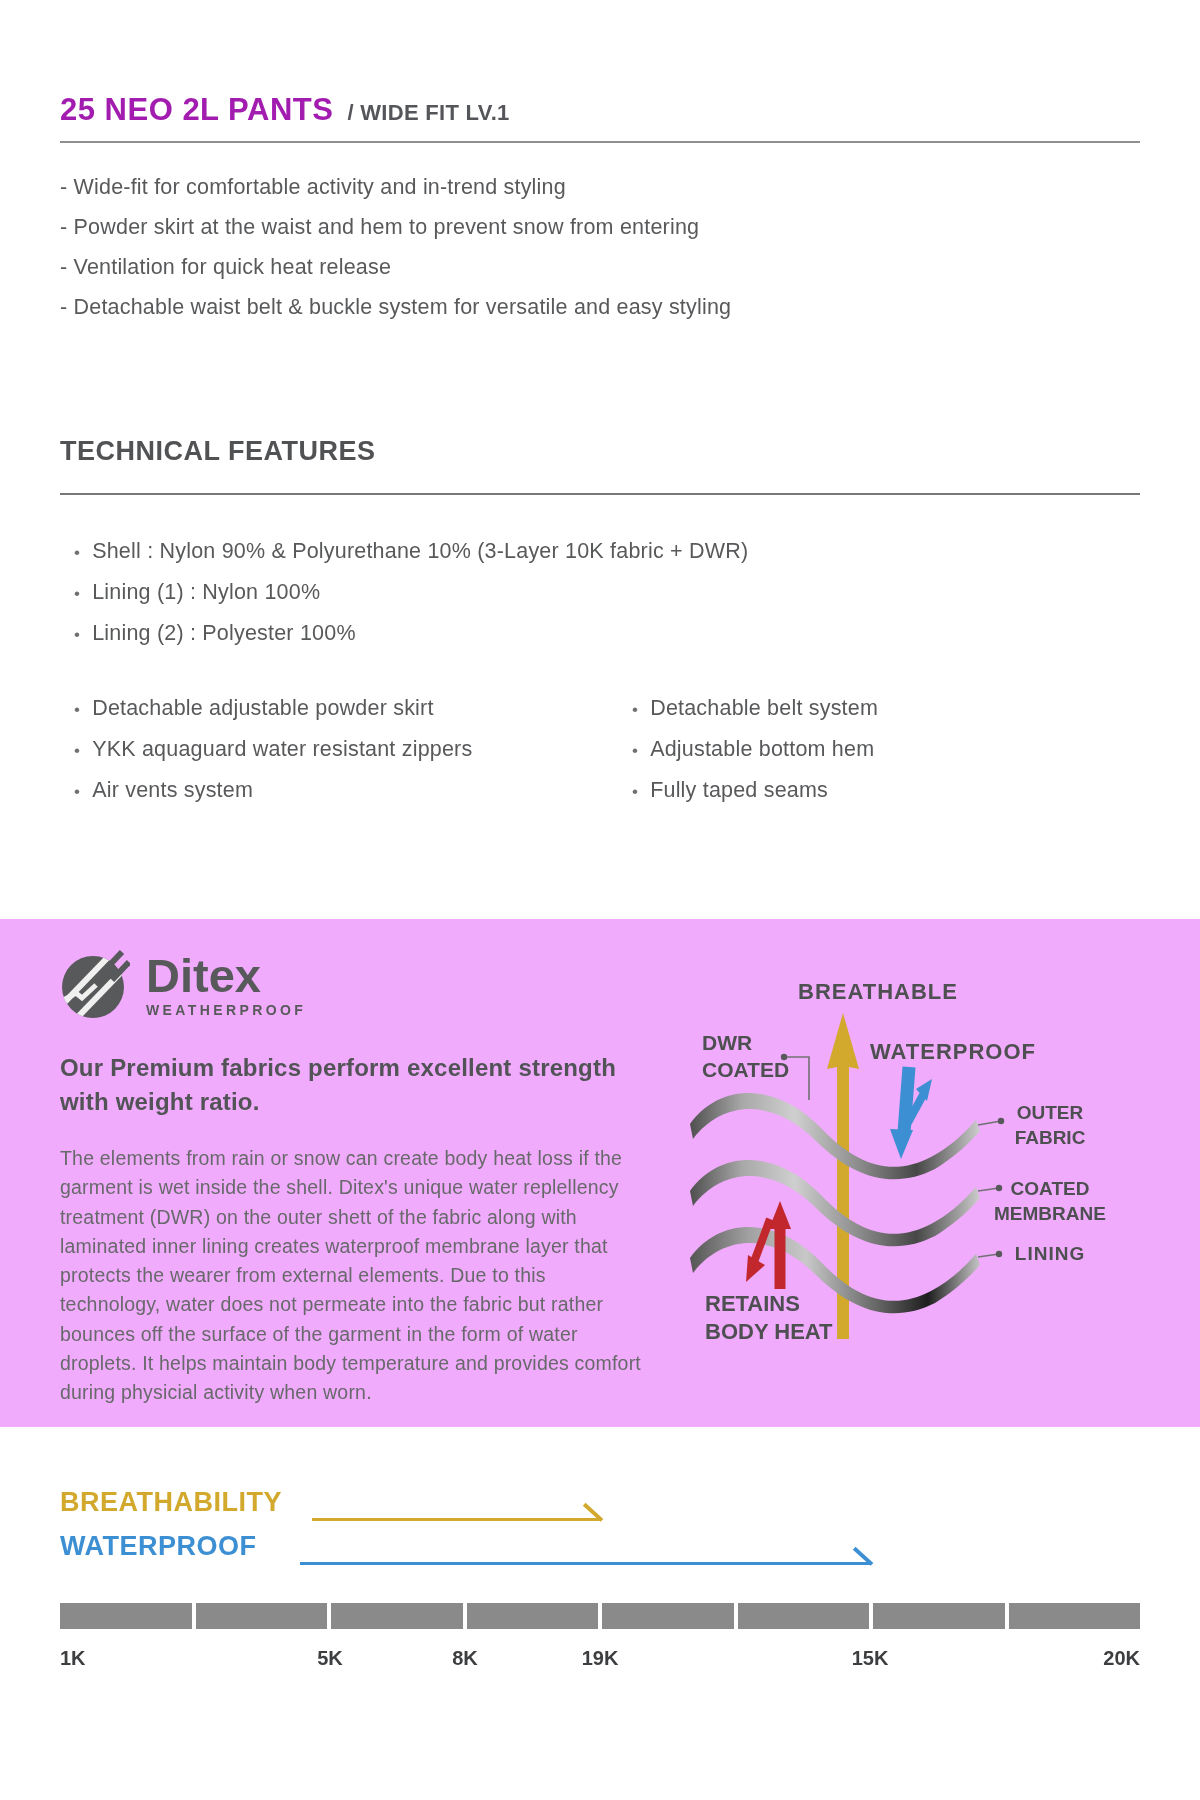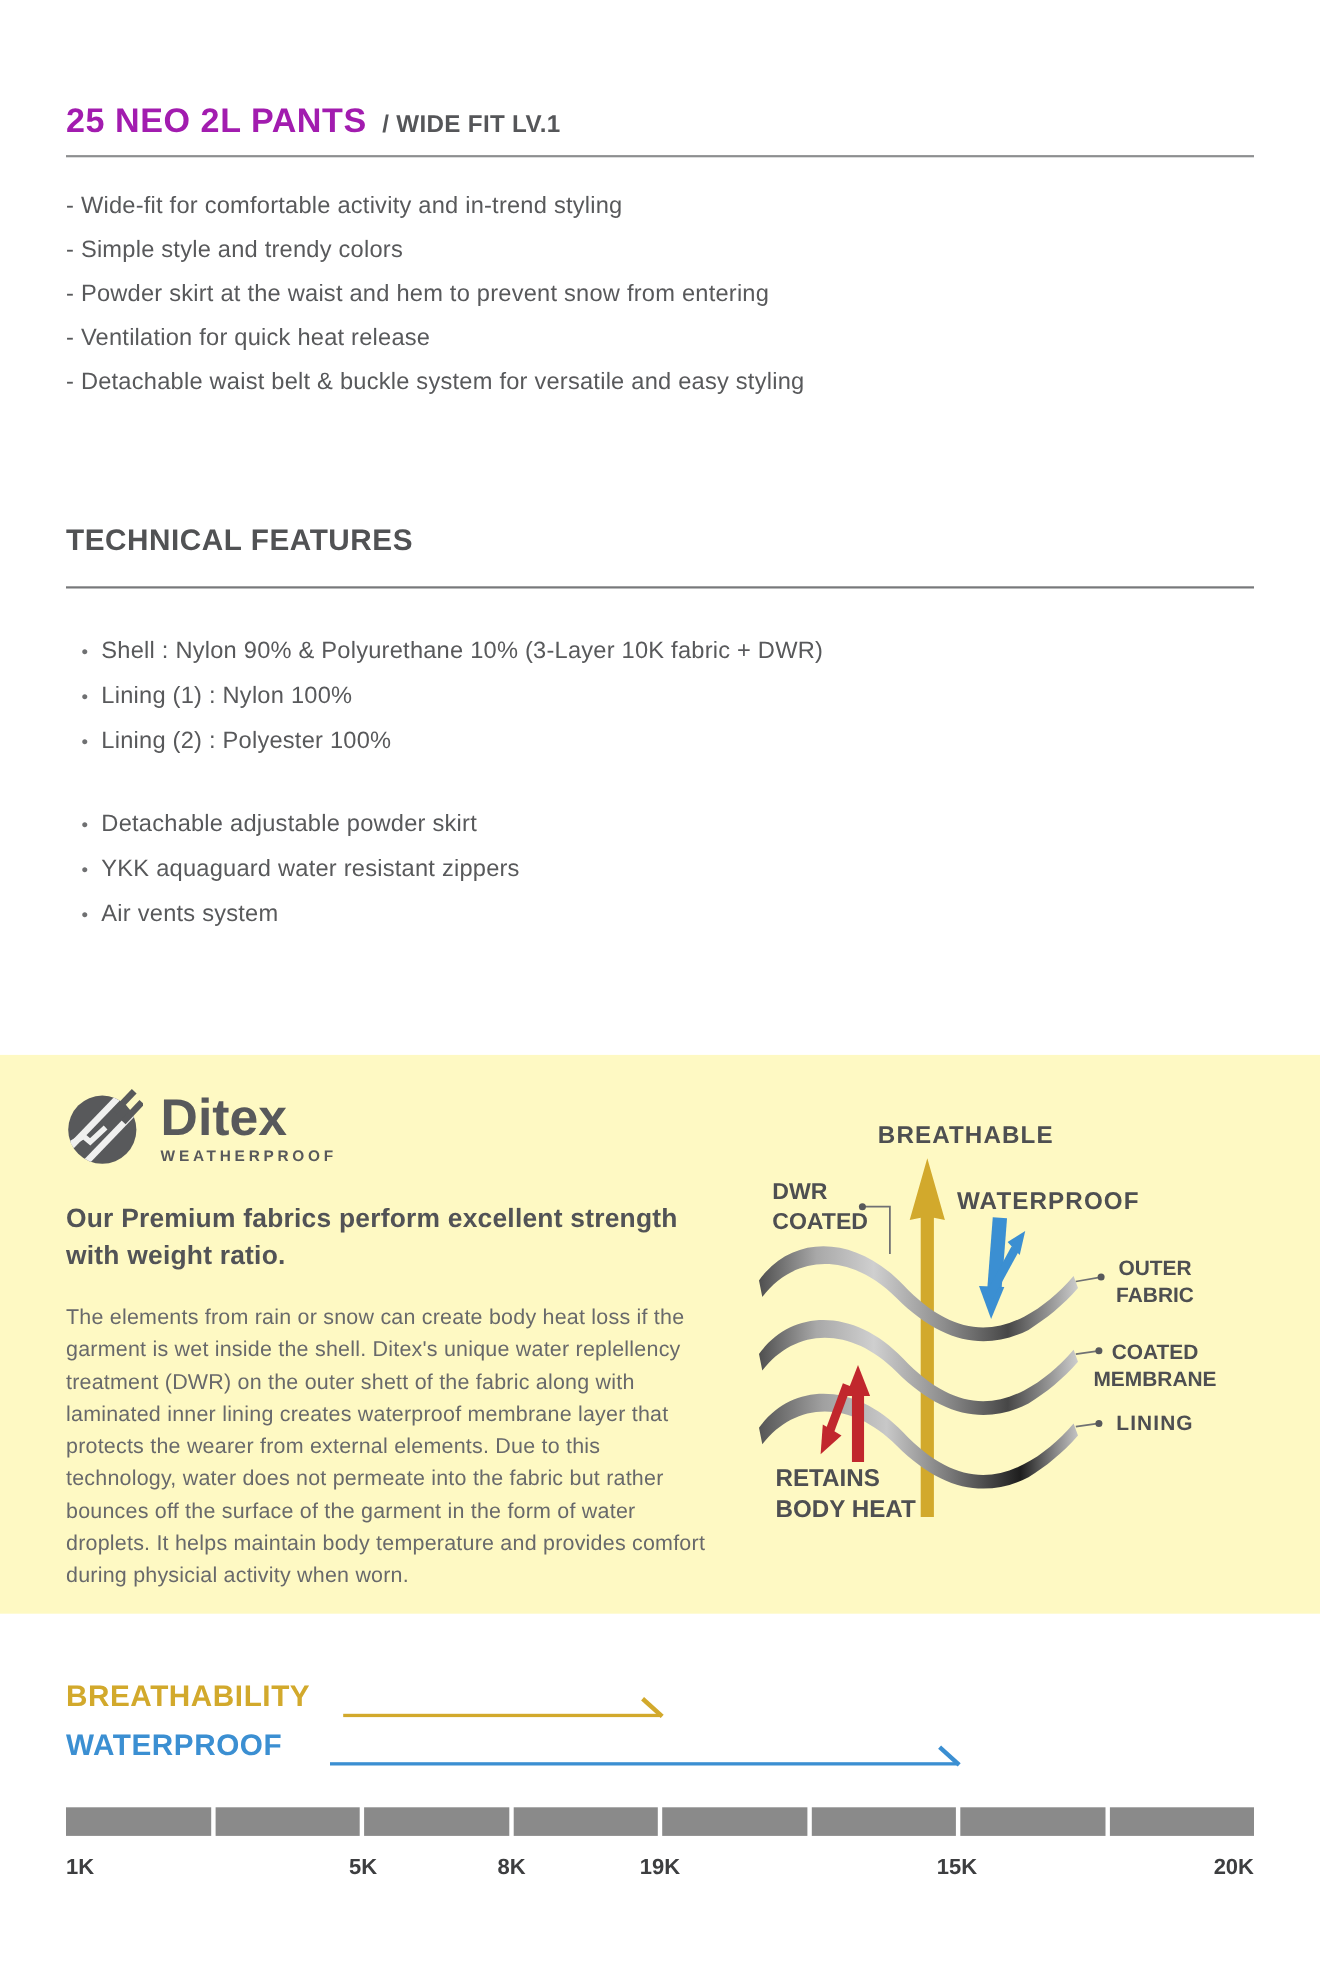--- a/index.html
+++ b/index.html
@@ -22,21 +22,21 @@
   .tf-heading { margin-top:116px; font-size:27px; font-weight:bold; color:#515254;
                 letter-spacing:.5px; border-bottom:2px solid #77787a; padding-bottom:26px; }
 
   .dotlist li { font-size:21.5px; color:#58595b; margin-bottom:16px; letter-spacing:.2px;
                 padding-left:14px; }
   .dotlist li::before { content:"\2022"; color:#6f7072; font-size:17px; margin-right:12px; }
   .materials { margin-top:44px; }
   .features  { margin-top:50px; display:grid; grid-template-columns:558px 1fr; }
 
   
-  .band { margin-top:100px; background:#fef9c3; height:508px; padding:30px 40px 30px 60px;
+  .band { margin-top:100px; background:#f0abfc; height:508px; padding:30px 40px 30px 60px;
           display:grid; grid-template-columns:1fr 480px; }
 
   .brand { display:flex; align-items:center; gap:16px; }
   .brand-text { display:flex; flex-direction:column; }
   .brand-name { font-size:47px; font-weight:bold; color:#58595b; line-height:1; }
   .brand-tag  { font-size:14px; font-weight:bold; color:#58595b; letter-spacing:3.4px; margin-top:3px; }
 
   .band-heading { margin-top:30px; font-size:24px; font-weight:bold; color:#525356;
                   max-width:575px; line-height:1.4; letter-spacing:.2px; }
   .band-body { margin-top:26px; font-size:19.5px; color:#68696b; max-width:588px;
@@ -74,39 +74,43 @@
 <body>
 
 <div class="top">
   <div class="title-row">
     <span class="title">25 NEO 2L PANTS</span>
     <span class="subtitle">/ WIDE FIT LV.1</span>
   </div>
 
   <ul class="highlights">
     <li>Wide-fit for comfortable activity and in-trend styling</li>
-    <li>Simple style and trendy colors</li>
     <li>Powder skirt at the waist and hem to prevent snow from entering</li>
     <li>Ventilation for quick heat release</li>
     <li>Detachable waist belt &amp; buckle system for versatile and easy styling</li>
   </ul>
 
   <div class="tf-heading">TECHNICAL FEATURES</div>
 
   <ul class="dotlist materials">
     <li>Shell : Nylon 90% &amp; Polyurethane 10% (3-Layer 10K fabric + DWR)</li>
     <li>Lining (1) : Nylon 100%</li>
     <li>Lining (2) : Polyester 100%</li>
   </ul>
 
   <div class="features">
     <ul class="dotlist">
       <li>Detachable adjustable powder skirt</li>
       <li>YKK aquaguard water resistant zippers</li>
       <li>Air vents system</li>
+    </ul>
+    <ul class="dotlist">
+      <li>Detachable belt system</li>
+      <li>Adjustable bottom hem</li>
+      <li>Fully taped seams</li>
     </ul>
   </div>
 </div>
 
 <div class="band">
   <div>
     <div class="brand">
       <svg width="70" height="72" viewBox="0 0 70 72">
         <defs>
           <clipPath id="logoClip">

